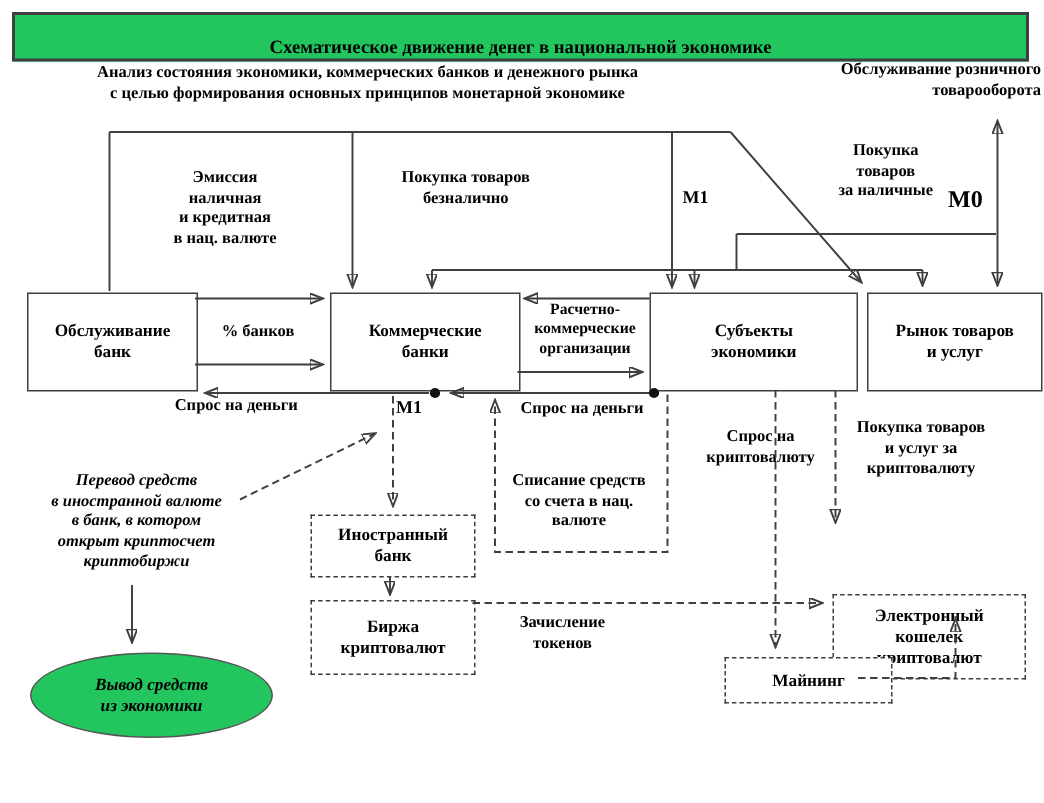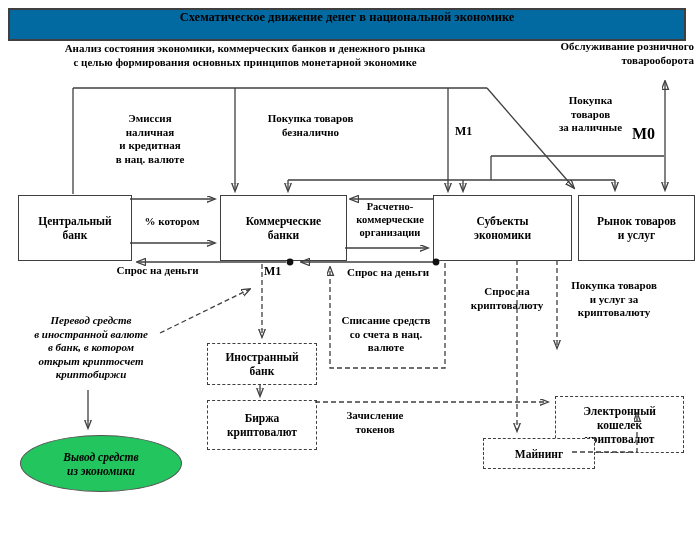--- a/index.html
+++ b/index.html
@@ -1,22 +1,22 @@
 <!DOCTYPE html>
 <html><head>
 <meta charset="utf-8">
 <style>
   html,body{margin:0;padding:0;background:#fff;}
   #stage{
     position:relative;width:696px;height:535px;background:#ffffff;
     font-family:"Liberation Serif","DejaVu Serif",serif;color:#000;overflow:hidden;
   }
   .bar{
-    position:absolute;border:2px solid #3f3f3f;background:#0369a1;
-    display:flex;align-items:flex-start;justify-content:center;
+    position:absolute;border:2px solid #3f3f3f;background:#22c55e;
+    display:flex;align-items:flex-end;justify-content:center;
     font-weight:bold;font-size:12.5px;text-align:center;
   }
   .node{
     position:absolute;border:1.4px solid #3f3f3f;background:#fff;
     display:flex;align-items:center;justify-content:center;
     font-weight:bold;font-size:11.5px;line-height:14px;text-align:center;
     white-space:pre-line;
   }
   .node.dashed{border:1.4px dashed #3f3f3f;}
   .ellipse{
@@ -52,21 +52,21 @@
 наличная
 и кредитная
 в нац. валюте</div>
   <div class="lbl" style="left:248px;top:112px;width:125px;">Покупка товаров
 безналично</div>
   <div class="lbl left" style="left:455px;top:125px;width:40px;font-size:12px;">М1</div>
   <div class="lbl" style="left:543px;top:94px;width:95px;">Покупка
 товаров
 за наличные</div>
   <div class="lbl left" style="left:632px;top:127px;width:40px;font-size:16px;">М0</div>
-  <div class="lbl" style="left:132px;top:215px;width:80px;">% котором</div>
+  <div class="lbl" style="left:132px;top:215px;width:80px;">% банков</div>
   <div class="lbl" style="left:347px;top:200px;width:86px;font-size:10.5px;line-height:13px;">Расчетно-
 коммерческие
 организации</div>
   <div class="lbl" style="left:100px;top:264px;width:115px;">Спрос на деньги</div>
   <div class="lbl left" style="left:264px;top:265px;width:36px;font-size:12px;">М1</div>
   <div class="lbl" style="left:335px;top:266px;width:106px;">Спрос на деньги</div>
   <div class="lbl" style="left:327px;top:314px;width:118px;">Списание средств
 со счета в нац.
 валюте</div>
   <div class="lbl" style="left:452px;top:285px;width:110px;">Спрос на
@@ -75,21 +75,21 @@
 и услуг за
 криптовалюту</div>
   <div class="lbl" style="left:12px;top:314px;width:158px;font-style:italic;">Перевод средств
 в иностранной валюте
 в банк, в котором
 открыт криптосчет
 криптобиржи</div>
   <div class="lbl" style="left:330px;top:409px;width:90px;">Зачисление
 токенов</div>
 
-  <div class="node" style="left:18px;top:195px;width:112px;height:64px;">Центральный
+  <div class="node" style="left:18px;top:195px;width:112px;height:64px;">Обслуживание
 банк</div>
   <div class="node" style="left:220px;top:195px;width:125px;height:64px;">Коммерческие
 банки</div>
   <div class="node" style="left:433px;top:195px;width:137px;height:64px;">Субъекты
 экономики</div>
   <div class="node" style="left:578px;top:195px;width:115px;height:64px;">Рынок товаров
 и услуг</div>
 
   <div class="node dashed" style="left:207px;top:343px;width:108px;height:40px;">Иностранный
 банк</div>

